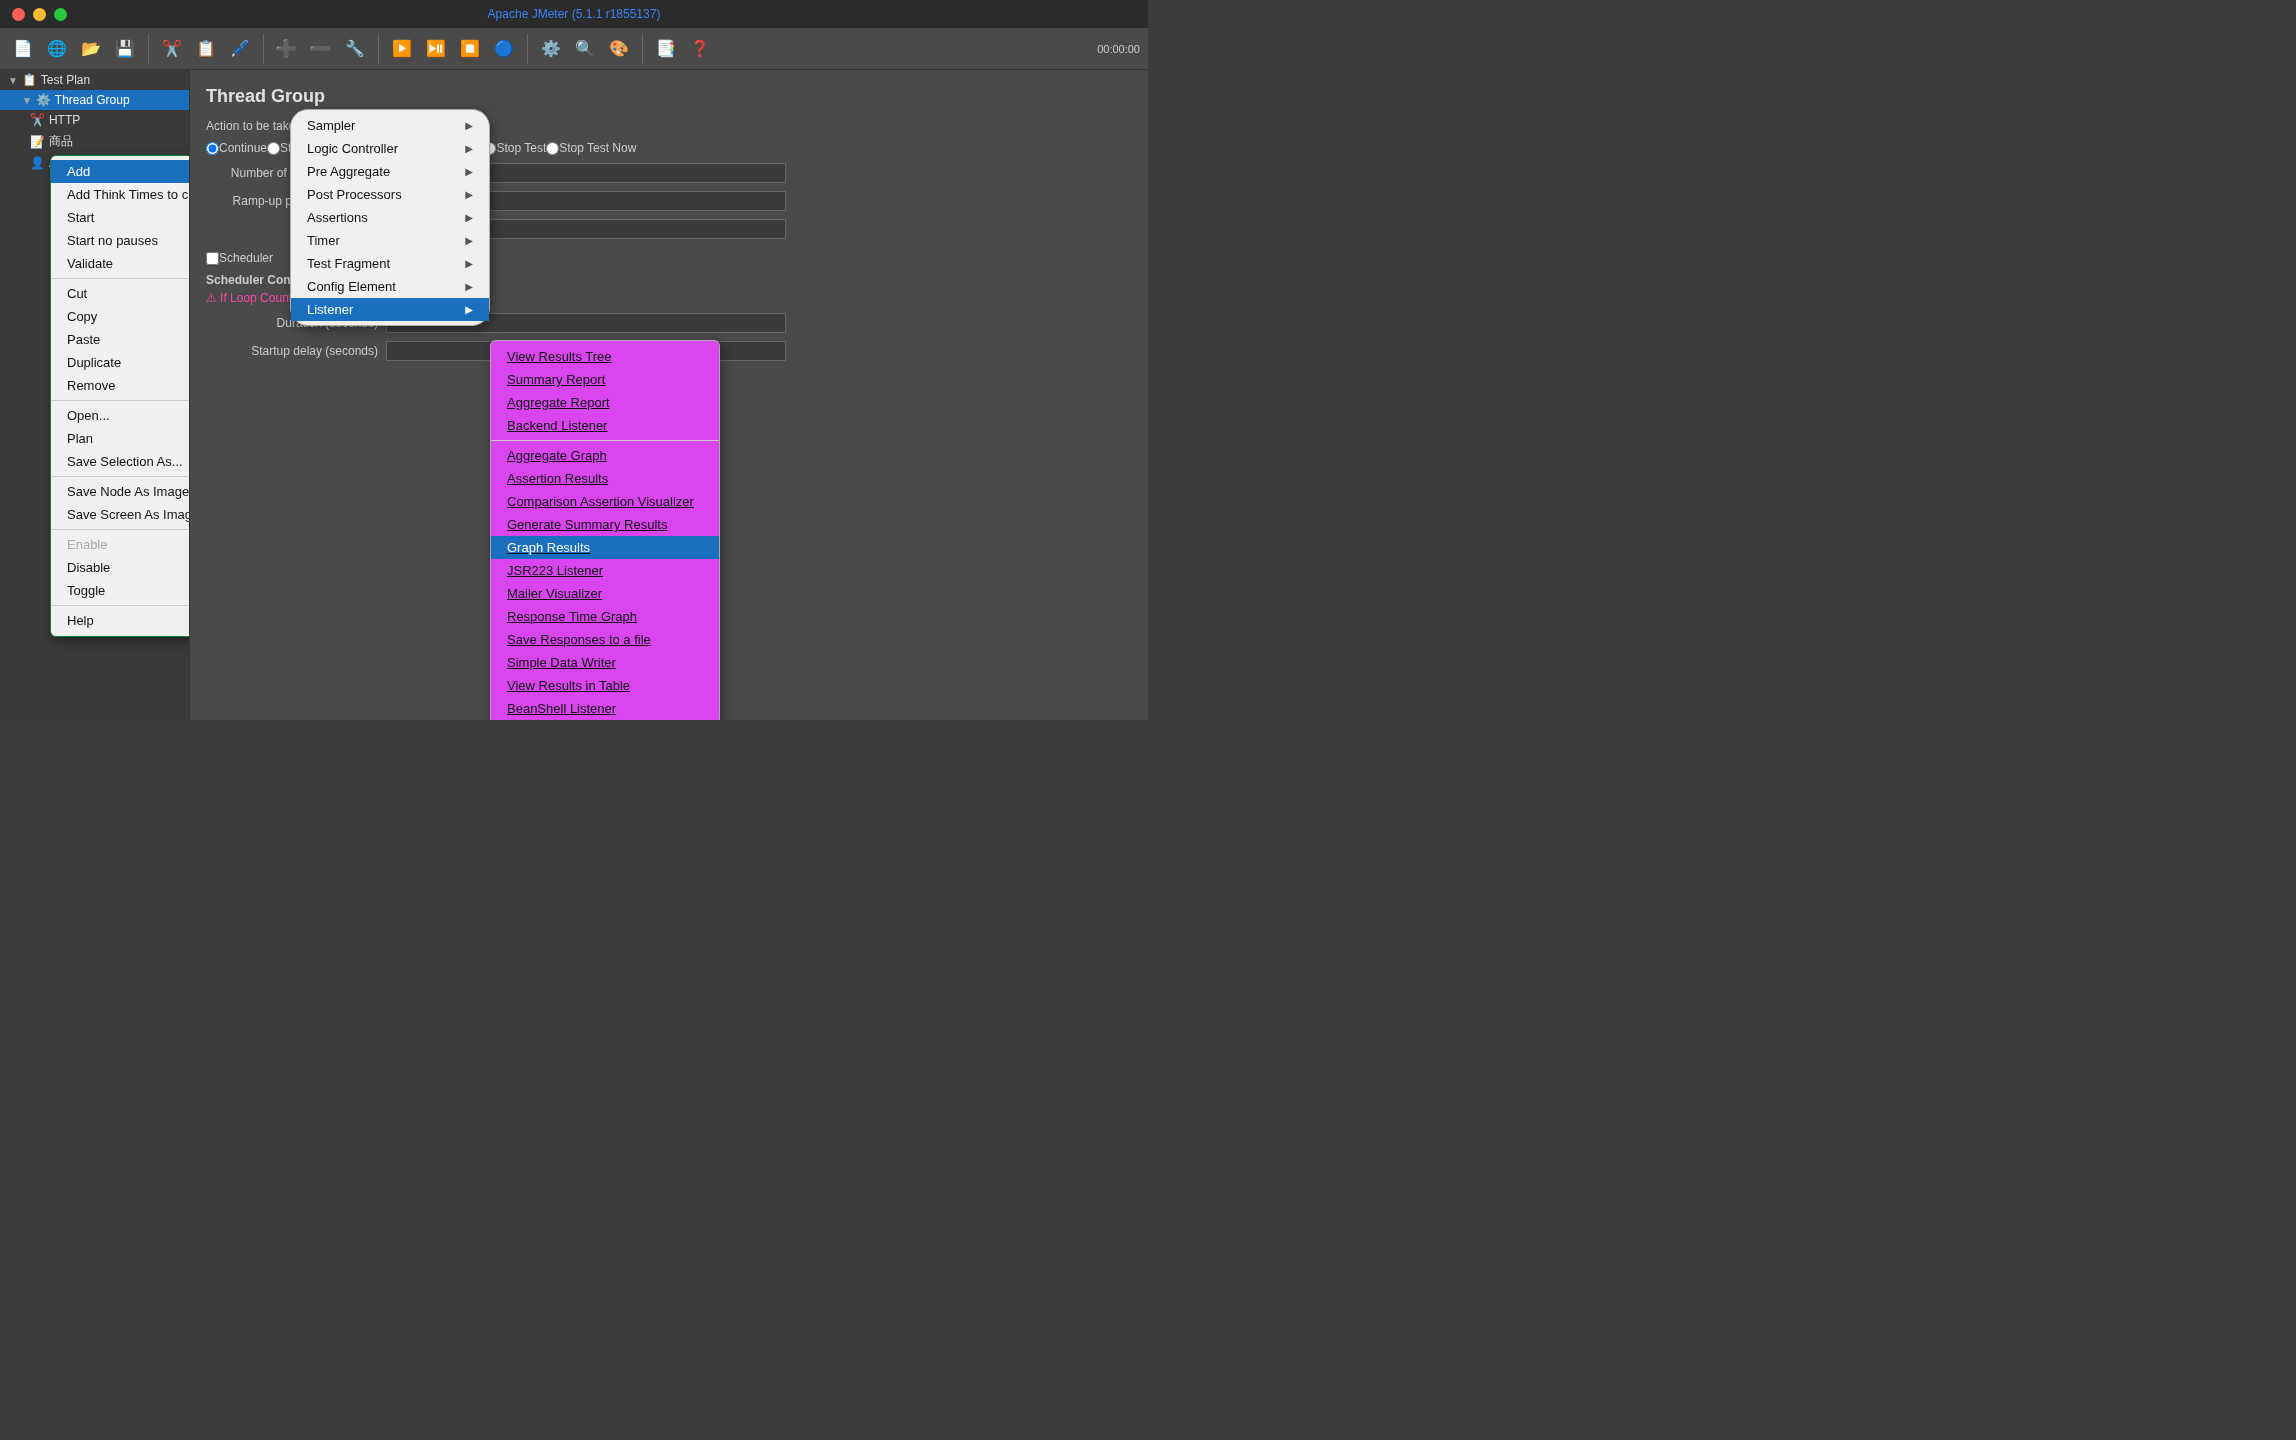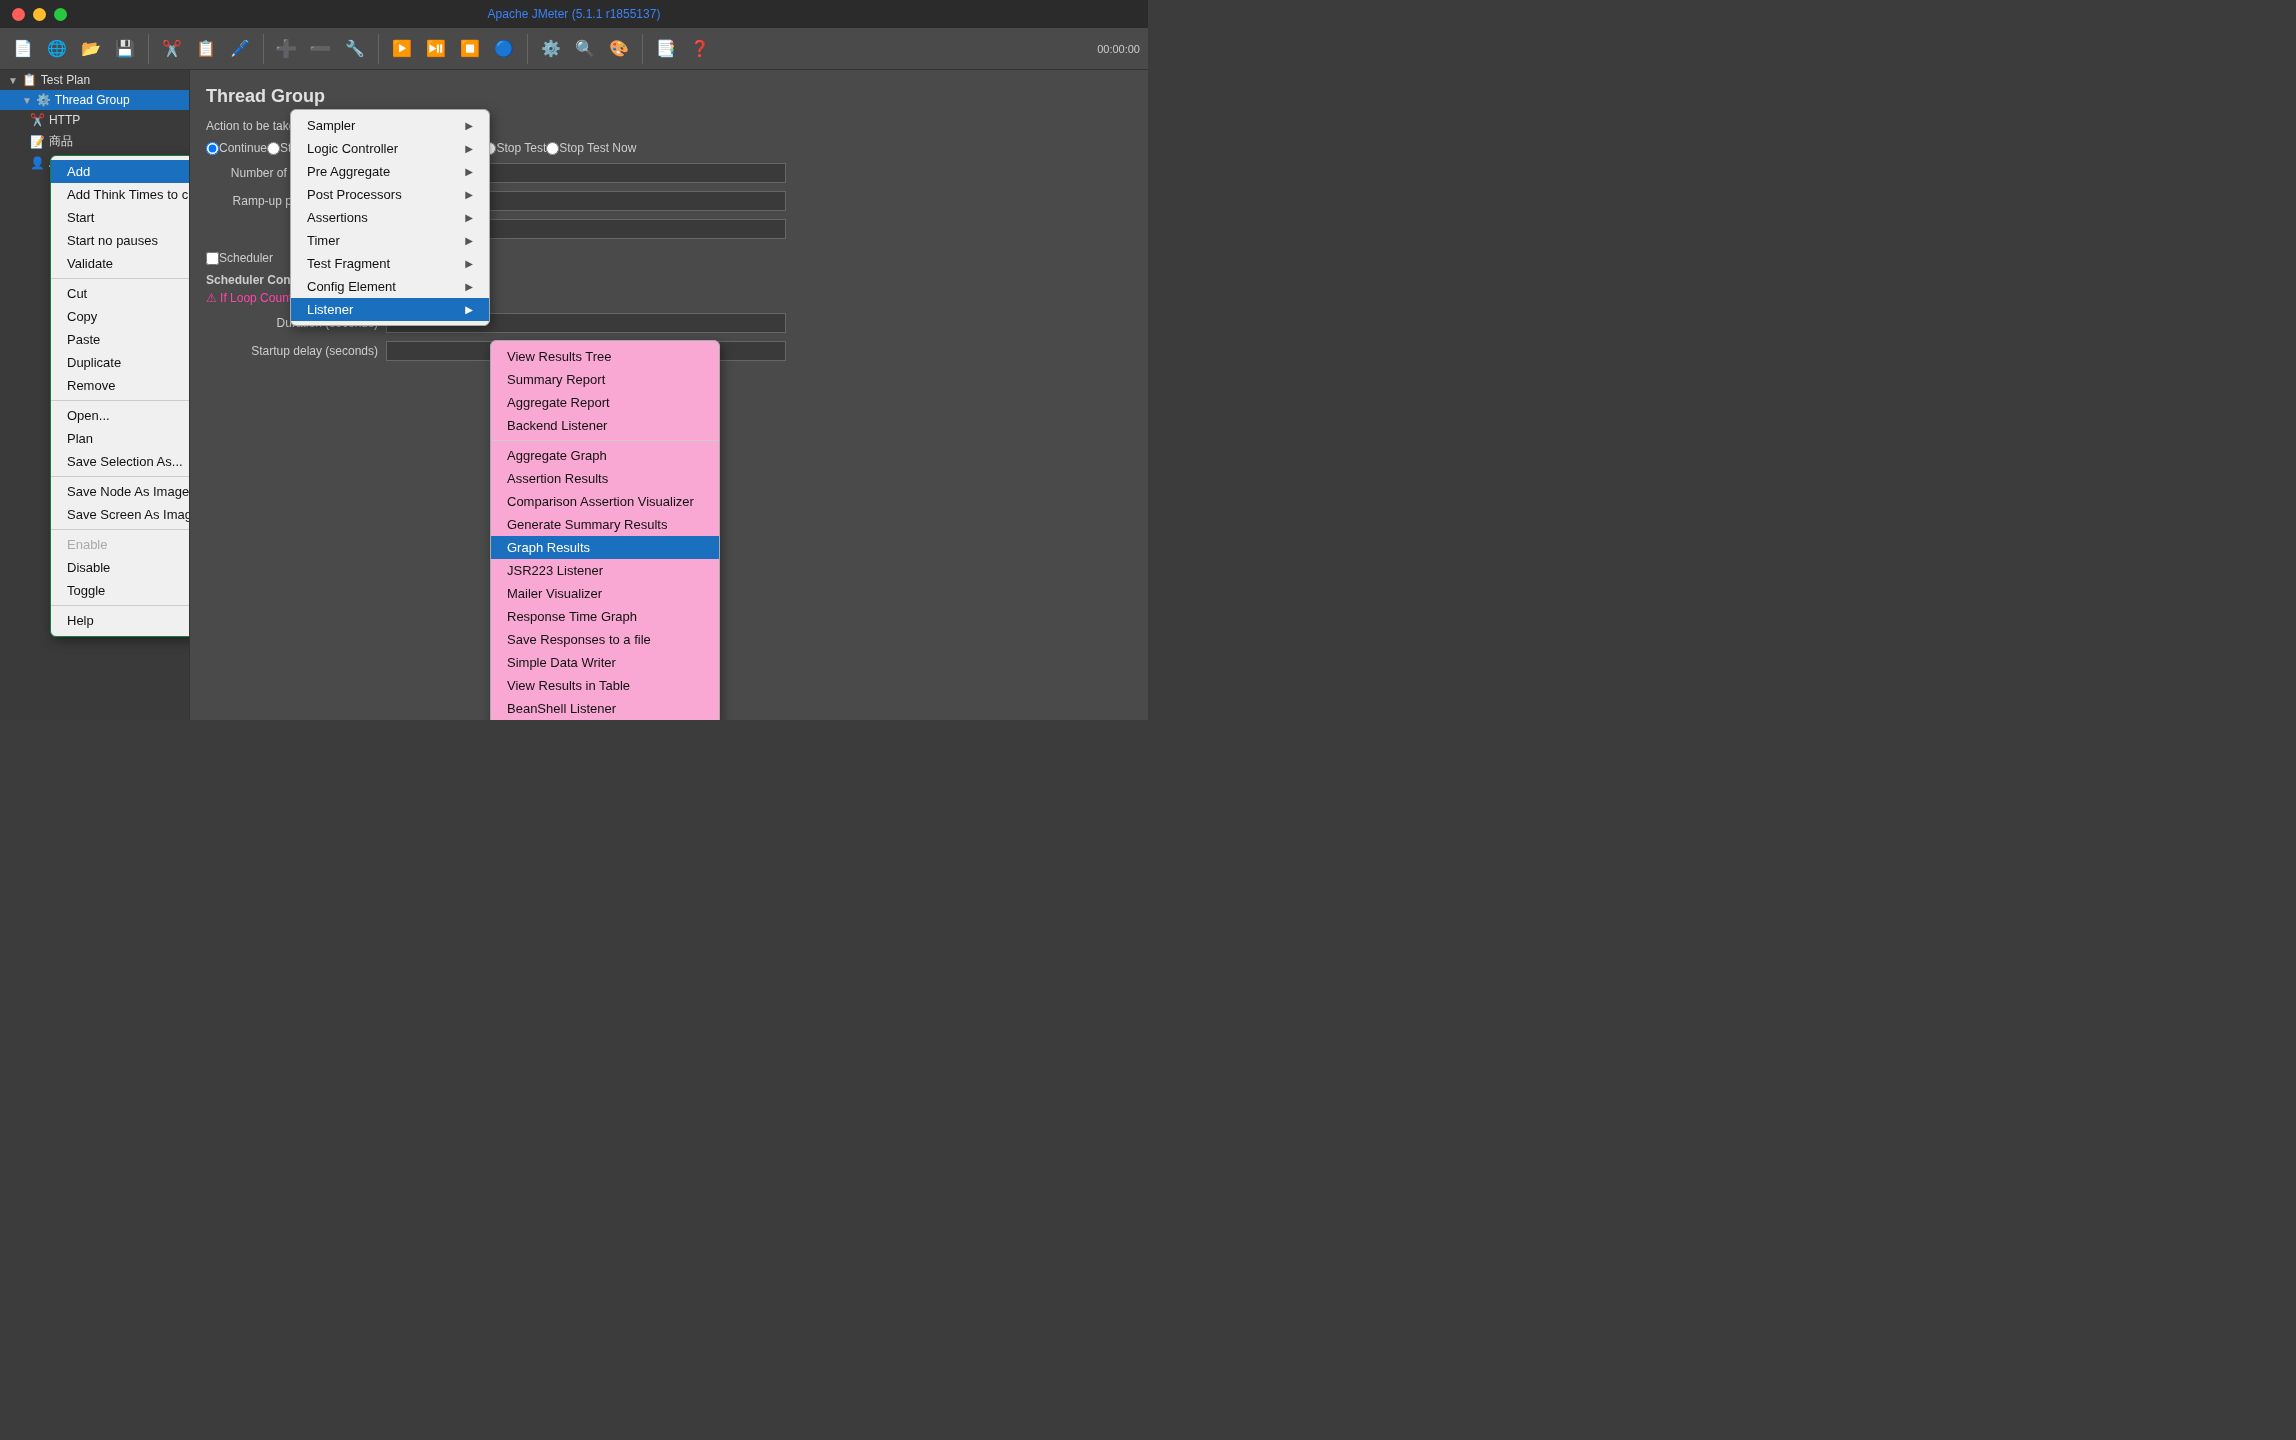--- a/index.html
+++ b/index.html
@@ -128,42 +128,43 @@
     .ctx-item.highlighted .ctx-arrow { color: #fff; }
 
     
     .ctx-menu-2 {
       position: absolute;
       left: 290px;
       top: 109px;
       width: 200px;
       background: #f0f0f0;
       border: 1px solid #aaa;
-      border-radius: 6px;
+      border-radius: 18px;
       box-shadow: 2px 4px 12px rgba(0,0,0,0.4);
       z-index: 11;
       padding: 4px 0;
       color: #111;
       font-size: 13px;
     }
 
     
     .ctx-menu-3 {
       position: absolute;
       left: 490px;
       top: 340px;
       width: 230px;
-      background: #f9a8d4;
+      background: #d946ef;
       border: 1px solid #aaa;
       border-radius: 6px;
       box-shadow: 2px 4px 12px rgba(0,0,0,0.4);
       z-index: 12;
       padding: 4px 0;
       color: #111;
       font-size: 13px;
+      text-decoration: underline;
     }
 
     
     .content {
       flex: 1;
       background: #4a4a4a;
       padding: 16px;
       position: relative;
     }
     .content-title {

